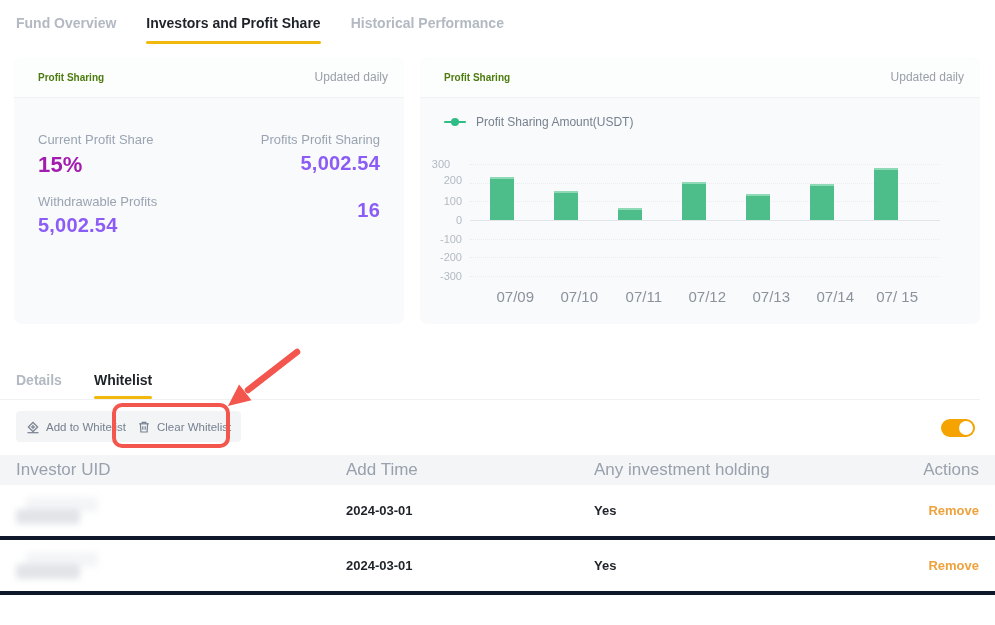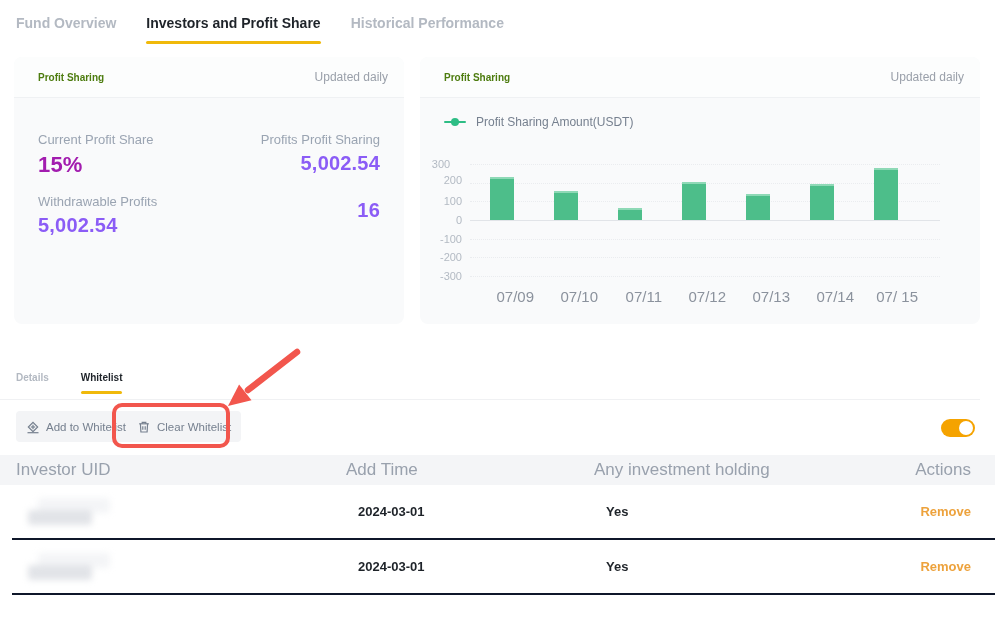--- a/index.html
+++ b/index.html
@@ -46,21 +46,21 @@
   #chart-plot { position:absolute; left:0; top:0; width:560px; height:267px; pointer-events:none; }
   .gridline { position:absolute; left:50px; width:470px; height:0; border-top:1px dotted #EAECEF; }
   .gridline.zero { border-top:1px solid #E1E4E8; }
   .ytick { position:absolute; left:0; width:42px; text-align:right; font-size:11px; color:#B3BAC3; }
   .chart-bar { position:absolute; width:24px; background:#4DBE8A; border-top:2px solid #8ED9B6; }
   .xtick { position:absolute; width:64px; text-align:right; font-size:15px; color:#8B929D; top:231px; }
 
   
   .sub-tabs-divider { position:absolute; left:0px; top:399px; width:980px; height:1px; background:#F0F1F3; }
   .sub-tabs { position:absolute; left:16px; top:372px; display:flex; gap:32px; }
-  .sub-tab { font-size:10px; font-weight:700; color:#B3B9C2; padding-bottom:11px; cursor:pointer; position:relative; }
+  .sub-tab { font-size:14px; font-weight:700; color:#B3B9C2; padding-bottom:11px; cursor:pointer; position:relative; }
   .sub-tab.active { color:#1E2329; }
   .sub-tab.active::after { content:""; position:absolute; left:0; right:0; bottom:0; height:3px; background:#F0B90B; border-radius:2px; z-index:2; }
 
   
   .toolbar-btn {
     position:absolute; top:411px; height:31px; display:flex; align-items:center; gap:6px;
     background:#F3F4F6; border:none; border-radius:4px; padding:0 10px;
     font-family:"Liberation Sans", sans-serif; font-size:11.5px; color:#76808F; cursor:pointer;
   }
   .btn-add { left:16px; }
@@ -76,25 +76,25 @@
   .red-box {
     position:absolute; left:112px; top:403px; width:118px; height:45px;
     border:4px solid #F2564D; border-radius:10px; z-index:5; pointer-events:none;
   }
   .red-arrow { position:absolute; left:212px; top:340px; z-index:6; pointer-events:none; }
 
   
   .table { position:absolute; left:0; top:455px; width:995px; }
   .t-row { display:flex; align-items:center; }
   .t-head { height:30px; background:#F4F5F7; font-size:17px; color:#99A1AD; }
-  .t-body-row { height:55px; border-bottom:2px solid #0f172a; font-size:13px; font-weight:700; color:#1E2329;margin-left:12px; }
+  .t-body-row { height:55px; border-bottom:4px solid #0f172a; font-size:13px; font-weight:700; color:#1E2329; }
   .c1 { width:346px; padding-left:16px; display:flex; align-items:center; }
   .c2 { width:248px; }
   .c3 { flex:1; }
-  .c4 { width:120px; text-align:right; padding-right:24px; }
+  .c4 { width:120px; text-align:right; padding-right:16px; }
   .t-head .c1, .t-head .c2, .t-head .c3, .t-head .c4 { font-weight:400; }
   .remove-link { color:#EDA23C; font-weight:700; cursor:pointer; font-size:13px; }
 
   .uid-blob { position:relative; width:90px; height:30px; filter:blur(3px); }
   .uid-blob::before { content:""; position:absolute; left:10px; top:1px; width:72px; height:15px; background:#F4F5F7; border-radius:3px; }
   .uid-blob::after  { content:""; position:absolute; left:0px; top:13px; width:64px; height:15px; background:#E2E4E8; border-radius:3px; }
 </style>
 </head>
 <body>
 

